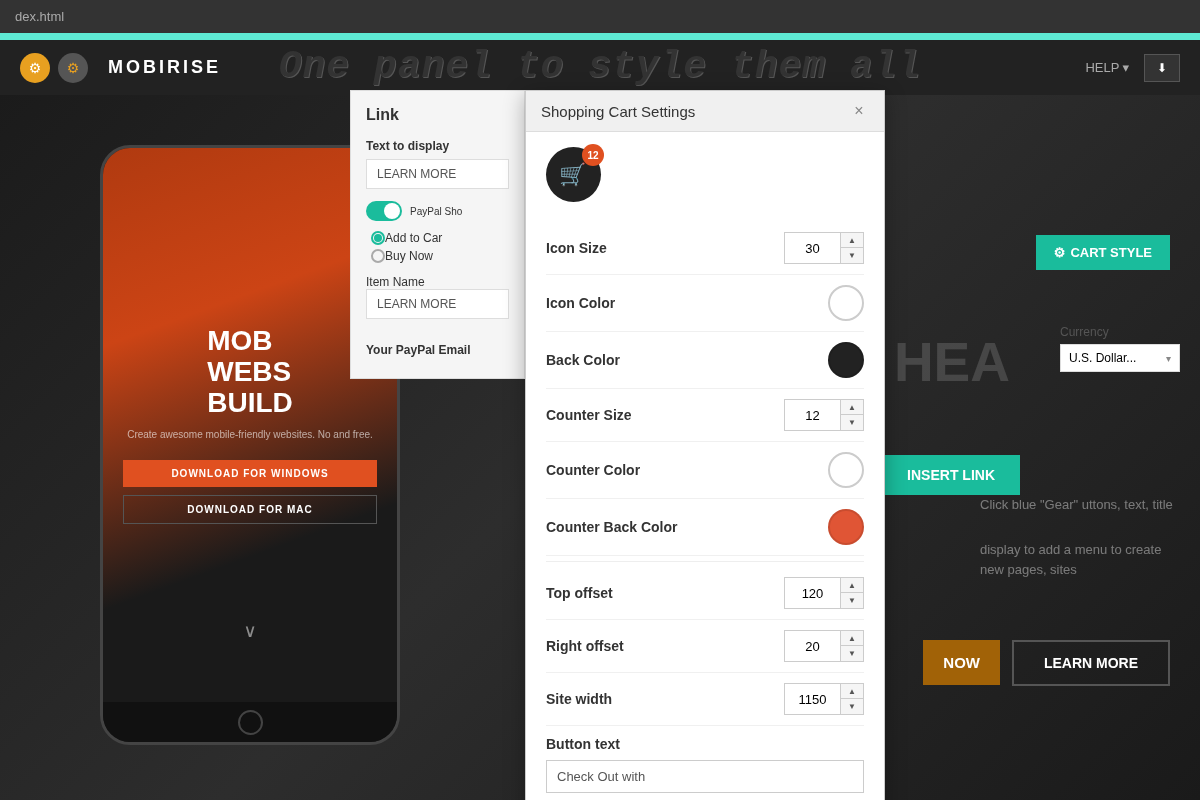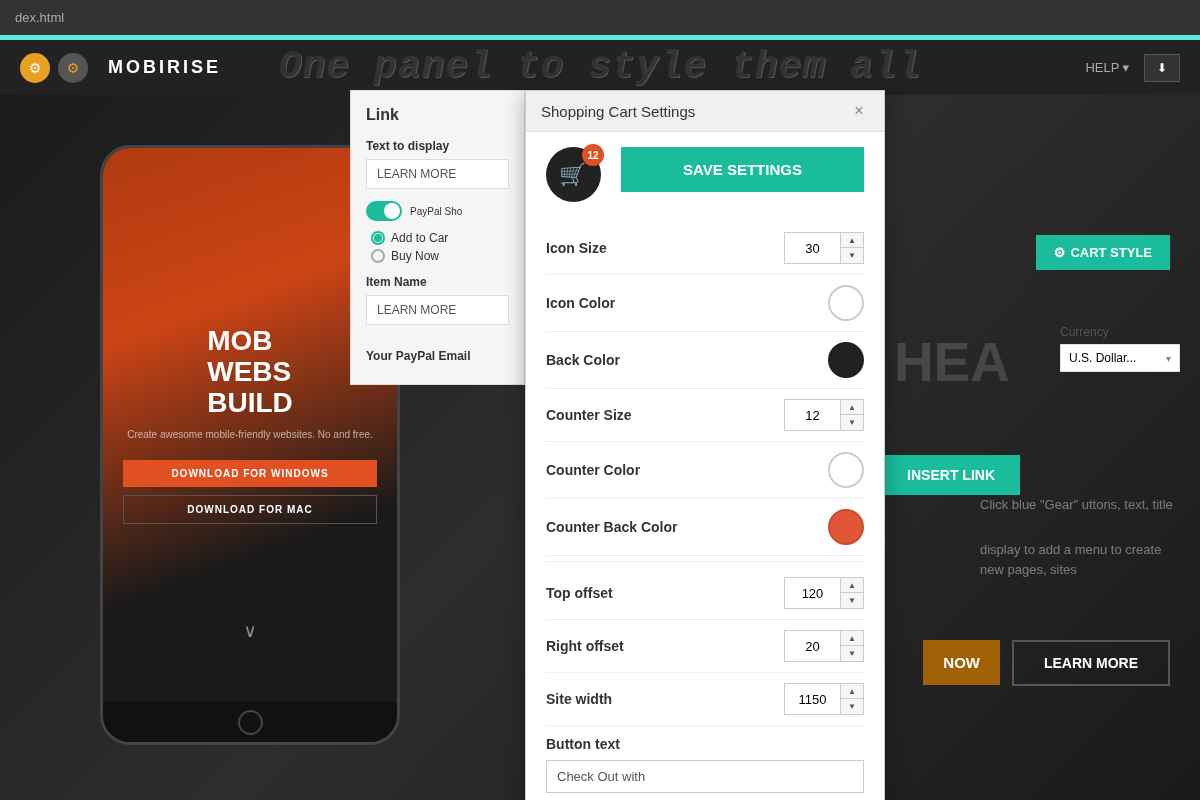--- a/index.html
+++ b/index.html
@@ -8,21 +8,21 @@
     
     .bg {
       position: absolute; top: 0; left: 0; width: 1200px; height: 800px;
       background: #2c2c2c;
       display: flex; flex-direction: column;
     }
 
     
     .topbar {
       background: #333; height: 40px; display: flex; align-items: center; padding: 16px 15px;
-      color: #aaa; font-size: 13px; border-bottom: 5px solid #5eead4;
+      color: #aaa; font-size: 13px; border-bottom: 7px solid #5eead4;
     }
 
     
     .main-area {
       flex: 1; position: relative; overflow: hidden;
     }
 
     
     .bg-overlay {
       position: absolute; top: 0; left: 0; width: 100%; height: 100%;
@@ -141,30 +141,30 @@
       position: relative; cursor: pointer;
     }
     .toggle-knob {
       position: absolute; right: 2px; top: 2px; width: 16px; height: 16px;
       background: white; border-radius: 50%;
     }
     .toggle-label { font-size: 10px; color: #333; }
 
     
     .radio-group { padding-left: 5px; margin-bottom: 12px; }
-    .radio-row { display: flex; align-items: center; gap: 6px; margin-bottom: 4px; }
+    .radio-row { display: flex; align-items: center; margin-bottom: 4px; }
     .radio-custom {
       width: 14px; height: 14px; border-radius: 50%; border: 2px solid #1abc9c;
       display: flex; align-items: center; justify-content: center;
     }
     .radio-filled { width: 8px; height: 8px; background: #1abc9c; border-radius: 50%; }
     .radio-empty { width: 14px; height: 14px; border-radius: 50%; border: 2px solid #aaa; }
     .radio-label { font-size: 12px; color: #333; }
 
-    .item-name-label { font-size: 12px; font-weight: bold; color: #333; margin-bottom: 6px; }
+    .item-name-label { font-size: 12px; font-weight: normal; color: #333; }
     .paypal-email-label { font-size: 12px; font-weight: bold; color: #333; margin: 12px 0 6px; }
 
     
     .modal {
       position: absolute; top: 50px; left: 525px; width: 360px;
       background: white; border: 1px solid #ccc; z-index: 20;
       box-shadow: 0 5px 20px rgba(0,0,0,0.3);
     }
 
     .modal-header {
@@ -389,21 +389,20 @@
 
       <div class="modal-body">
 
         <div class="cart-preview">
           <div class="cart-icon-wrap">
             <span class="cart-svg">🛒</span>
             <div class="cart-badge">
               <span>12</span>
             </div>
           </div>
-          <button class="save-btn">SAVE SETTINGS</button>
         </div>
 
         <div class="form-row">
           <span class="form-row-label">Icon Size</span>
           <div class="number-input-wrap">
             <input class="number-input" type="text" value="30" style="">
             <div class="spinner-btns">
               <button class="spinner-up">▲</button>
               <button class="spinner-down">▼</button>
             </div>

